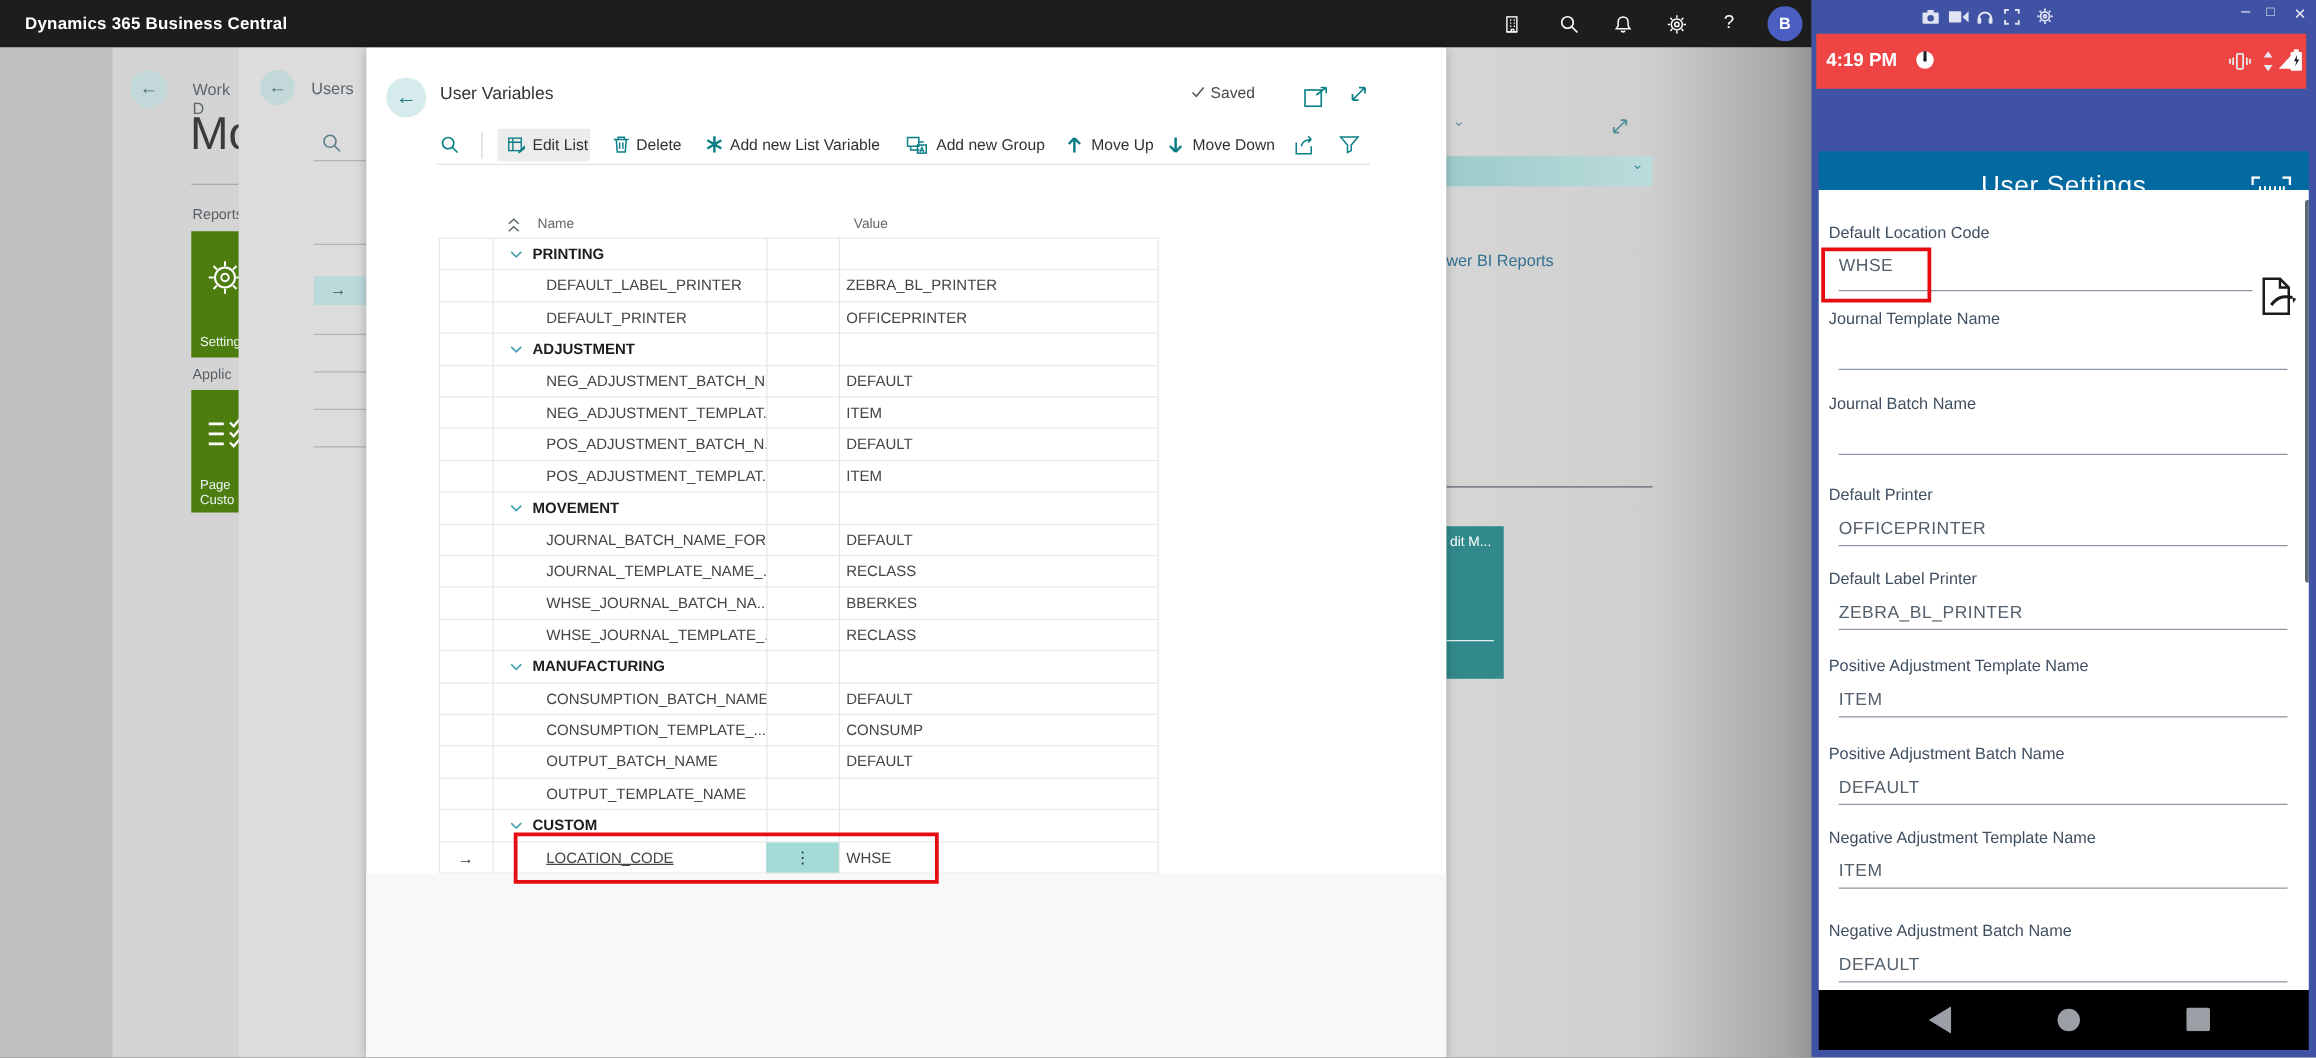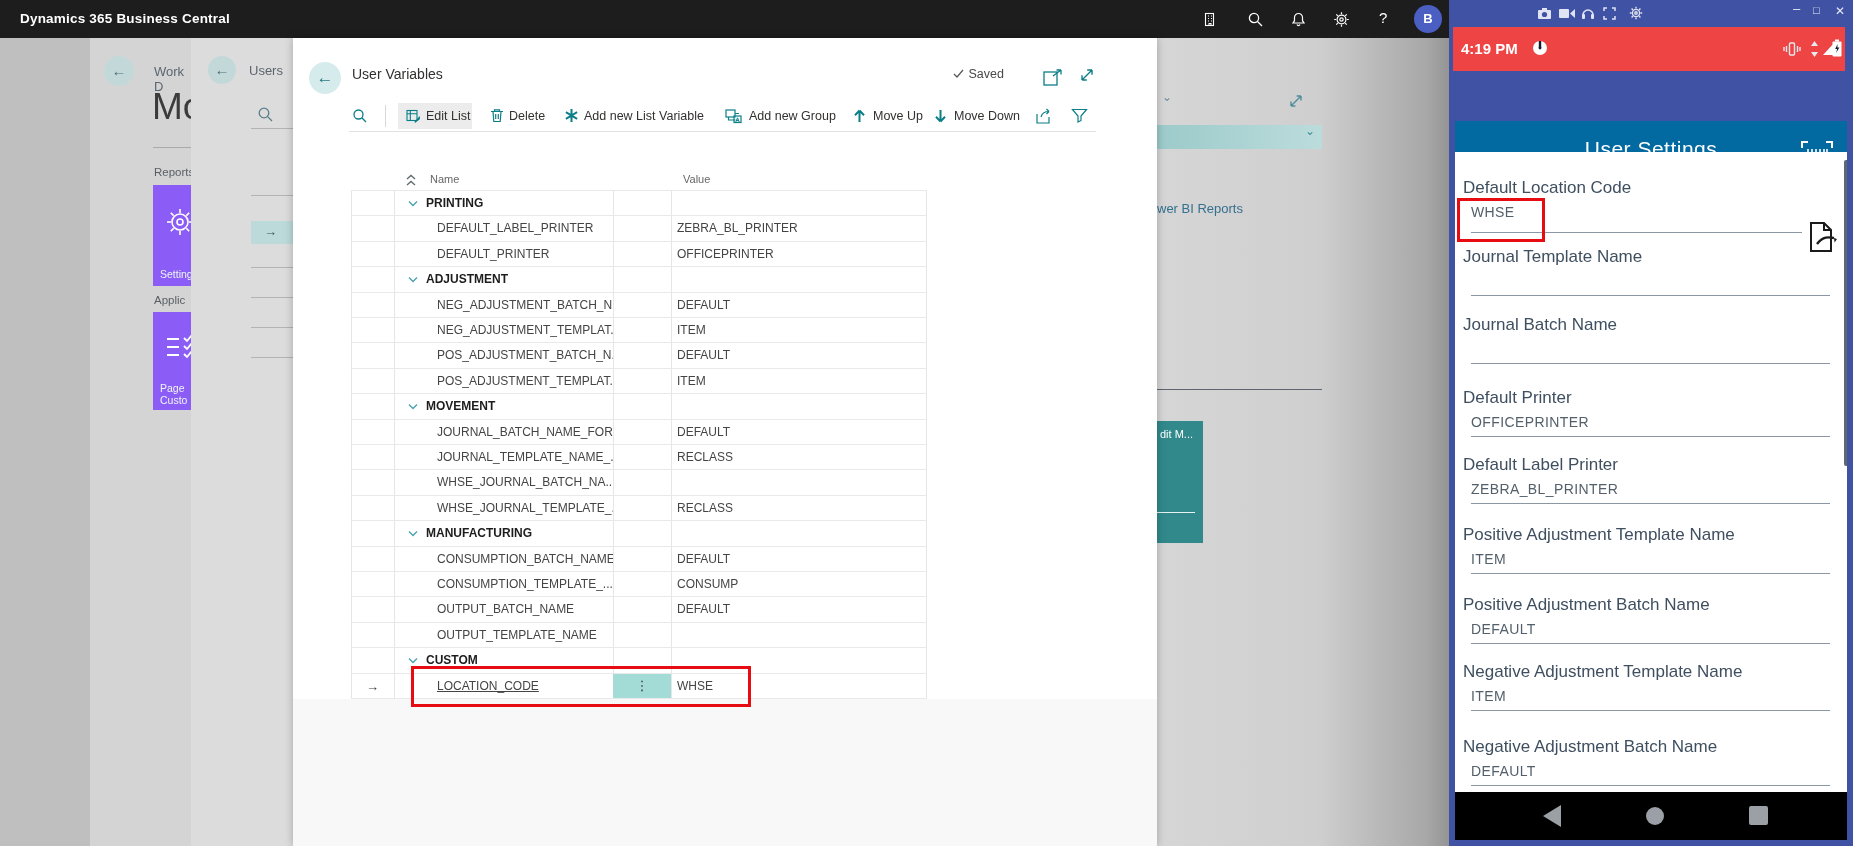--- a/index.html
+++ b/index.html
@@ -18,21 +18,21 @@
   .panel-work{left:90px;top:38px;width:101px;height:808px;background:#d4d4d4;overflow:hidden;}
   .panel-users{left:191px;top:38px;width:102px;height:808px;background:#dcdcdc;overflow:hidden;}
   .bg-right{left:1157px;top:38px;width:292px;height:808px;overflow:hidden;
             background:linear-gradient(90deg,#d6d6d6 0%,#cfcfcf 55%,#a8a8a8 92%,#949494 100%);}
   .backcircle{width:30px;height:30px;border-radius:50%;background:#c3d9d9;text-align:center;
               line-height:29px;color:#4e6e78;font-size:15px;}
   .dim-label{color:#5c666e;font-size:13px;}
   .big-heading{color:#3b3b3b;font-size:37px;font-weight:300;}
   .divline{height:1px;background:#a9a9a9;}
   .sec-label{color:#585f66;font-size:11.5px;}
-  .teal-tile{background:#8b5cf6;color:#fff;}
+  .teal-tile{background:#4d7c0f;color:#fff;}
   .tile-label{position:absolute;left:7px;font-size:10.5px;color:#eef6f6;line-height:12px;}
   .u-line{height:1px;background:#b3b3b3;}
   .u-hl{background:#bcdada;}
   
   .bi-link{color:#34708f;font-size:13px;}
   .bg-chev{color:#69919f;font-size:12px;}
   
   .modal{left:293px;top:38px;width:864px;height:808px;background:#fff;box-shadow:0 0 8px rgba(0,0,0,.25);}
   .m-backcircle{left:16px;top:24px;width:32px;height:32px;border-radius:50%;background:#d6ecec;
                 color:#2c7a84;font-size:17px;text-align:center;line-height:31px;}
@@ -66,21 +66,21 @@
   .mobile{left:1449px;top:0;width:404px;height:846px;background:#4052a3;}
   .mob-titlebar{left:0;top:0;width:404px;height:27px;color:#e8eaf5;}
   .mob-title{left:29px;top:6px;font-size:13px;font-weight:700;color:#dfe3f2;margin-top:32px;}
   .winbtn{top:4px;font-size:13px;color:#e8eaf5;}
   .statusbar{left:4px;top:27px;width:392px;height:44px;background:#ef4444;}
   .status-time{left:8px;top:13px;font-size:15px;font-weight:700;color:#fff;}
   .mob-header{left:6px;top:73px;width:392px;height:67px;background:#0369a1;margin-top:48px;}
   .app-title{left:0;top:16px;width:392px;text-align:center;font-size:21px;color:#fff;letter-spacing:.5px;}
   .mob-content{left:6px;top:152px;width:392px;height:640px;background:#fff;overflow:hidden;}
   .mfield{position:absolute;left:0;width:392px;height:66px;}
-  .mlabel{position:absolute;left:8px;top:0;font-size:17px;color:#3f4f60;font-weight:500;}
+  .mlabel{position:absolute;left:8px;top:0;font-size:13px;color:#3f4f60;font-weight:500;}
   .mvalue{position:absolute;left:16px;top:26px;font-size:14px;color:#53606b;letter-spacing:.4px;}
   .mline{position:absolute;left:16px;height:1px;background:#8b98a3;}
   .mredbox{left:2px;top:20px;width:82px;height:38px;}
   .mlookup{position:absolute;left:350px;top:42px;}
   .mscroll{left:389px;top:8px;width:7px;height:306px;background:#5d6872;border-radius:2px;}
   .navbar{left:6px;top:792px;width:392px;height:48px;background:#000;}
   .nav-ico{top:13px;}
 </style>
 </head>
 <body>
@@ -355,20 +355,21 @@
         <div class="trow" style="top: 406px;">
           <div class="cell sel"></div>
           <div class="cell name item">JOURNAL_TEMPLATE_NAME_...</div>
           <div class="cell mid"></div>
           <div class="cell val">RECLASS</div>
         </div>
         <div class="trow" style="top: 431.4px;">
           <div class="cell sel"></div>
           <div class="cell name item">WHSE_JOURNAL_BATCH_NA...</div>
           <div class="cell mid"></div>
+          <div class="cell val">BBERKES</div>
         </div>
         <div class="trow" style="top: 456.8px;">
           <div class="cell sel"></div>
           <div class="cell name item">WHSE_JOURNAL_TEMPLATE_...</div>
           <div class="cell mid"></div>
           <div class="cell val">RECLASS</div>
         </div>
         <div class="trow" style="top: 482.2px;">
           <div class="cell sel"></div>
           <div class="cell name group"><svg width="10" height="7" viewBox="0 0 10 7">

